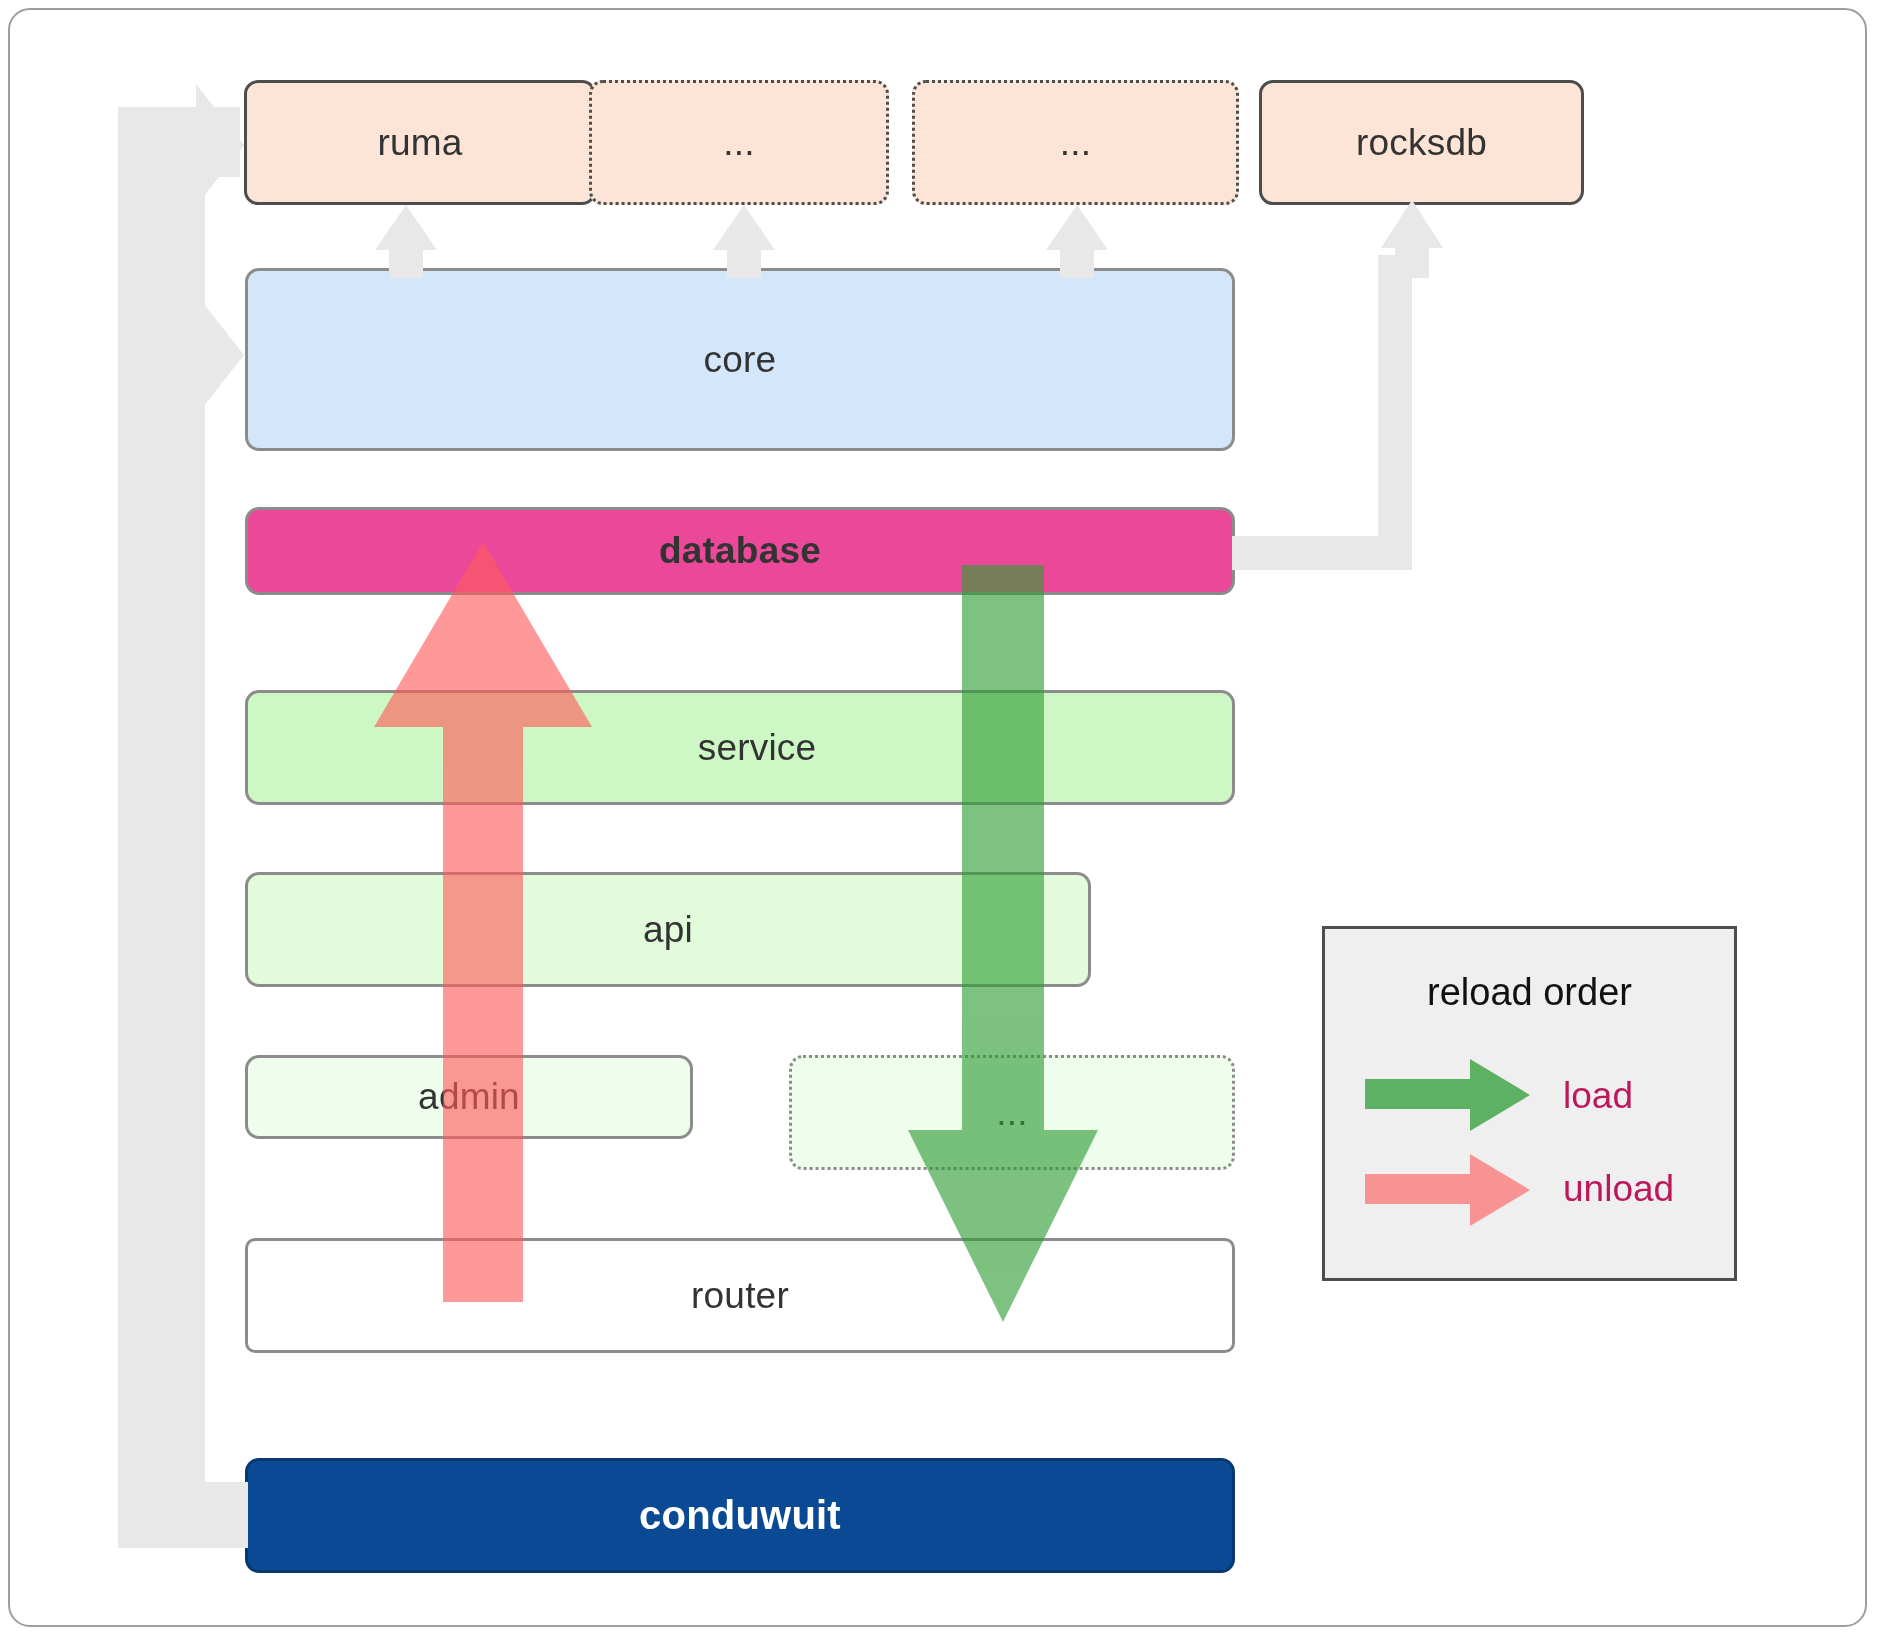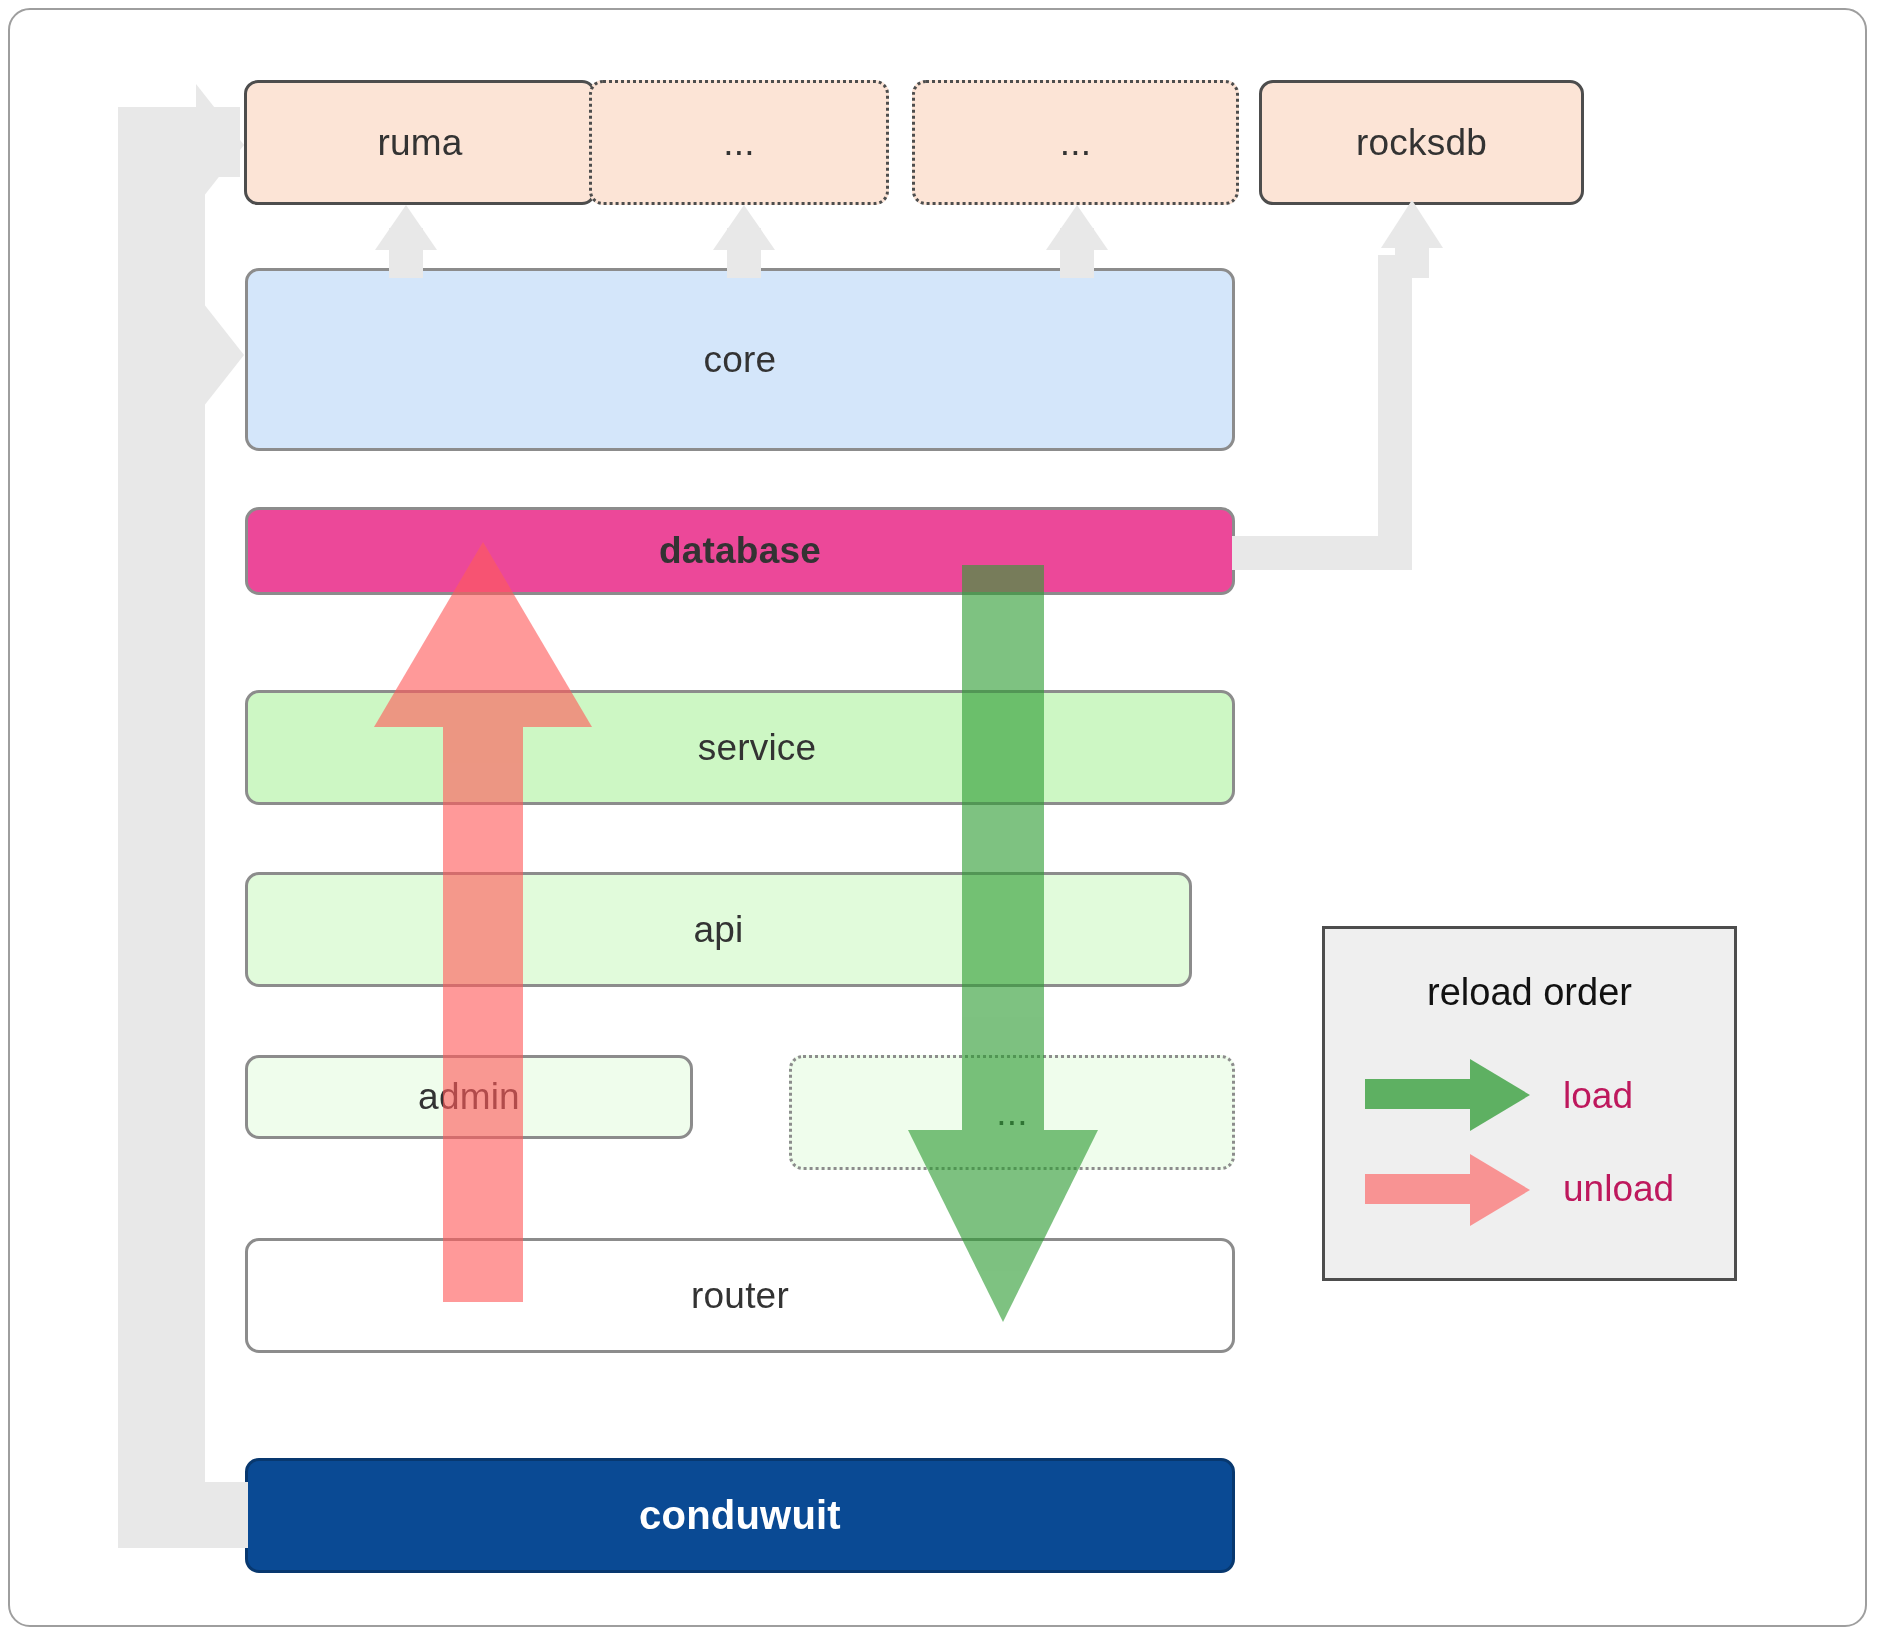--- a/index.html
+++ b/index.html
@@ -161,30 +161,30 @@
   <div class="node core-box" style="left:245px; top:268px; width:990px; height:183px;">
     <span>core</span>
   </div>
 
   <div class="node layer" style="left:245px; top:507px; width:990px; height:88px; background:#ec4899;font-weight:bold;">
     <span>database</span>
   </div>
   <div class="node layer" style="left:245px; top:690px; width:990px; height:115px; background:#cdf7c4;padding-left:34px;">
     <span>service</span>
   </div>
-  <div class="node layer" style="left:245px; top:872px; width:947px; height:115px; background:#e1fbdb;">
+  <div class="node layer" style="left:245px; top:872px; width:846px; height:115px; background:#e1fbdb;">
     <span>api</span>
   </div>
   <div class="node layer" style="left:245px; top:1055px; width:448px; height:84px; background:#effdec;">
     <span>admin</span>
   </div>
   <div class="node layer-dotted" style="left:789px; top:1055px; width:446px; height:115px; background:#effdec;">
     <span>...</span>
   </div>
-  <div class="node layer" style="left:245px; top:1238px; width:990px; height:115px; background:#ffffff;">
+  <div class="node layer" style="left:245px; top:1238px; width:990px; height:115px; background:#ffffff;border-radius:10px;">
     <span>router</span>
   </div>
 
   <div class="node bottom-box" style="left:245px; top:1458px; width:990px; height:115px;">
     <span>conduwuit</span>
   </div>
 
   <svg class="overlay front" viewBox="0 0 1883 1643">
 
     <g opacity="0.62">

